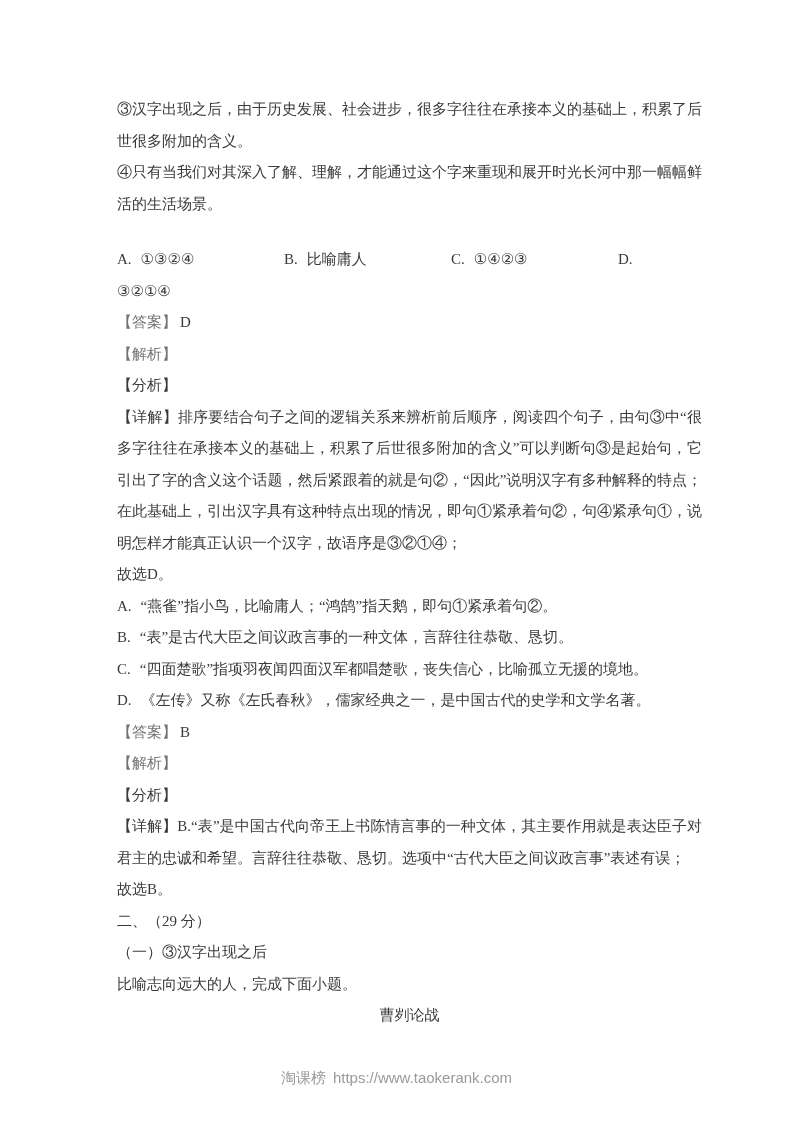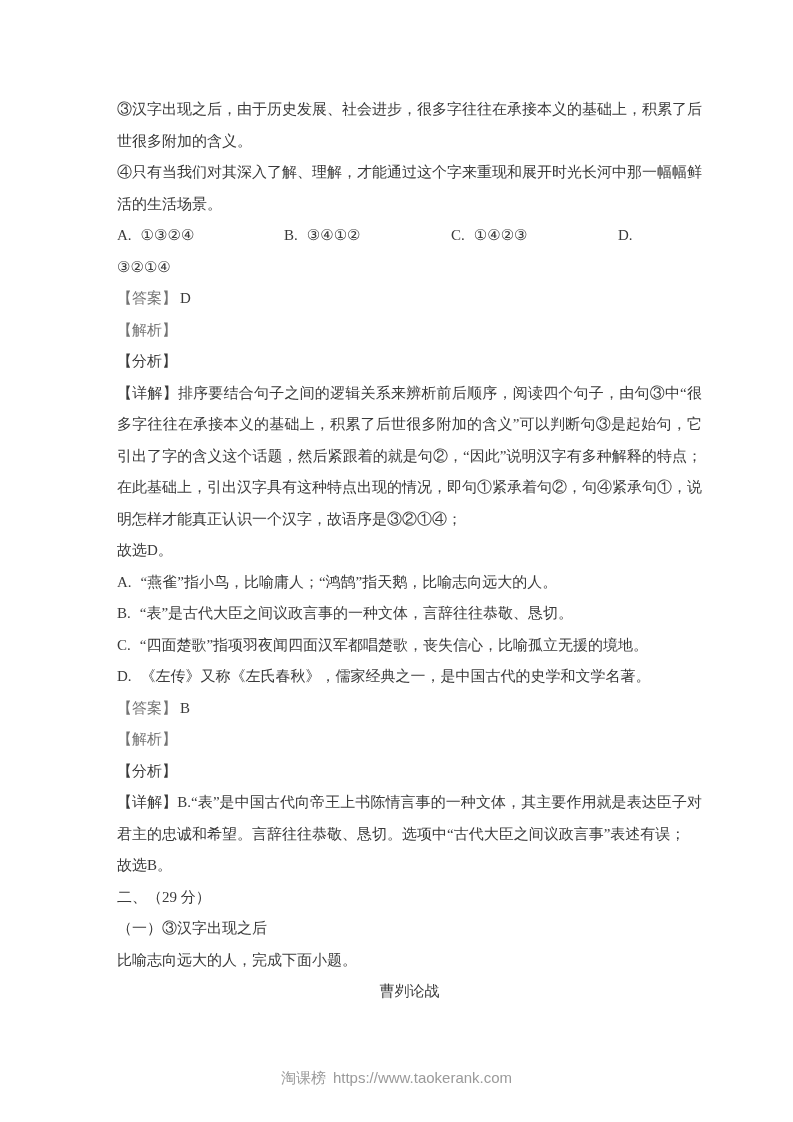--- a/index.html
+++ b/index.html
@@ -21,21 +21,21 @@
   .line {
     margin: 0;
     font-size: 15px;
     line-height: 31.5px;
     text-align: justify;
   }
   .center { text-align: center; }
   .blue { color: #737373; margin-top: 36px; }
   .answer-value { margin-left: 3px; }
   .opt-row { display: flex; }
-  .opt-row .opt { width: 167px; flex: 0 0 167px; }
+  .opt-row .opt { width: 167px; flex: 0 0 167px; margin-top: 24px; }
   .opt-row .opt:last-child { width: auto; flex: 1 1 auto; }
   .opt-label { margin-right: 9px; }
   .footer {
     position: absolute;
     left: 0;
     top: 1064px;
     width: 793px;
     text-align: center;
     color: #9a9a9a;
     font-size: 15px;
@@ -47,33 +47,33 @@
 </head>
 <body>
 
 <main class="content">
 
   <p class="line">③汉字出现之后，由于历史发展、社会进步，很多字往往在承接本义的基础上，积累了后世很多附加的含义。</p>
   <p class="line">④只有当我们对其深入了解、理解，才能通过这个字来重现和展开时光长河中那一幅幅鲜活的生活场景。</p>
 
   <div class="line opt-row">
     <span class="opt"><span class="opt-label">A.</span><span>①③②④</span></span>
-    <span class="opt"><span class="opt-label">B.</span><span>③④①②</span></span>
+    <span class="opt"><span class="opt-label">B.</span><span>比喻庸人</span></span>
     <span class="opt"><span class="opt-label">C.</span><span>①④②③</span></span>
     <span class="opt"><span class="opt-label">D.</span><span></span></span>
   </div>
   <p class="line">③②①④</p>
 
   <p class="line"><span class="blue">【答案】</span><span class="answer-value">D</span></p>
   <p class="line"><span class="blue">【解析】</span></p>
   <p class="line">【分析】</p>
   <p class="line"><span>【详解】</span><span>排序要结合句子之间的逻辑关系来辨析前后顺序，阅读四个句子，由句③中“很多字往往在承接本义的基础上，积累了后世很多附加的含义”可以判断句③是起始句，它引出了字的含义这个话题，然后紧跟着的就是句②，“因此”说明汉字有多种解释的特点；在此基础上，引出汉字具有这种特点出现的情况，即句①紧承着句②，句④紧承句①，说明怎样才能真正认识一个汉字，故语序是③②①④；</span></p>
   <p class="line">故选D。</p>
 
-  <p class="line"><span class="opt-label">A.</span><span>“燕雀”指小鸟，比喻庸人；“鸿鹄”指天鹅，比喻志向远大的人。</span></p>
+  <p class="line"><span class="opt-label">A.</span><span>“燕雀”指小鸟，比喻庸人；“鸿鹄”指天鹅，即句①紧承着句②。</span></p>
   <p class="line"><span class="opt-label">B.</span><span>“表”是古代大臣之间议政言事的一种文体，言辞往往恭敬、恳切。</span></p>
   <p class="line"><span class="opt-label">C.</span><span>“四面楚歌”指项羽夜闻四面汉军都唱楚歌，丧失信心，比喻孤立无援的境地。</span></p>
   <p class="line"><span class="opt-label">D.</span><span>《左传》又称《左氏春秋》，儒家经典之一，是中国古代的史学和文学名著。</span></p>
 
   <p class="line"><span class="blue">【答案】</span><span class="answer-value">B</span></p>
   <p class="line"><span class="blue">【解析】</span></p>
   <p class="line">【分析】</p>
   <p class="line"><span>【详解】</span><span>B.“表”是中国古代向帝王上书陈情言事的一种文体，其主要作用就是表达臣子对君主的忠诚和希望。言辞往往恭敬、恳切。选项中“古代大臣之间议政言事”表述有误；</span></p>
   <p class="line">故选B。</p>
 

